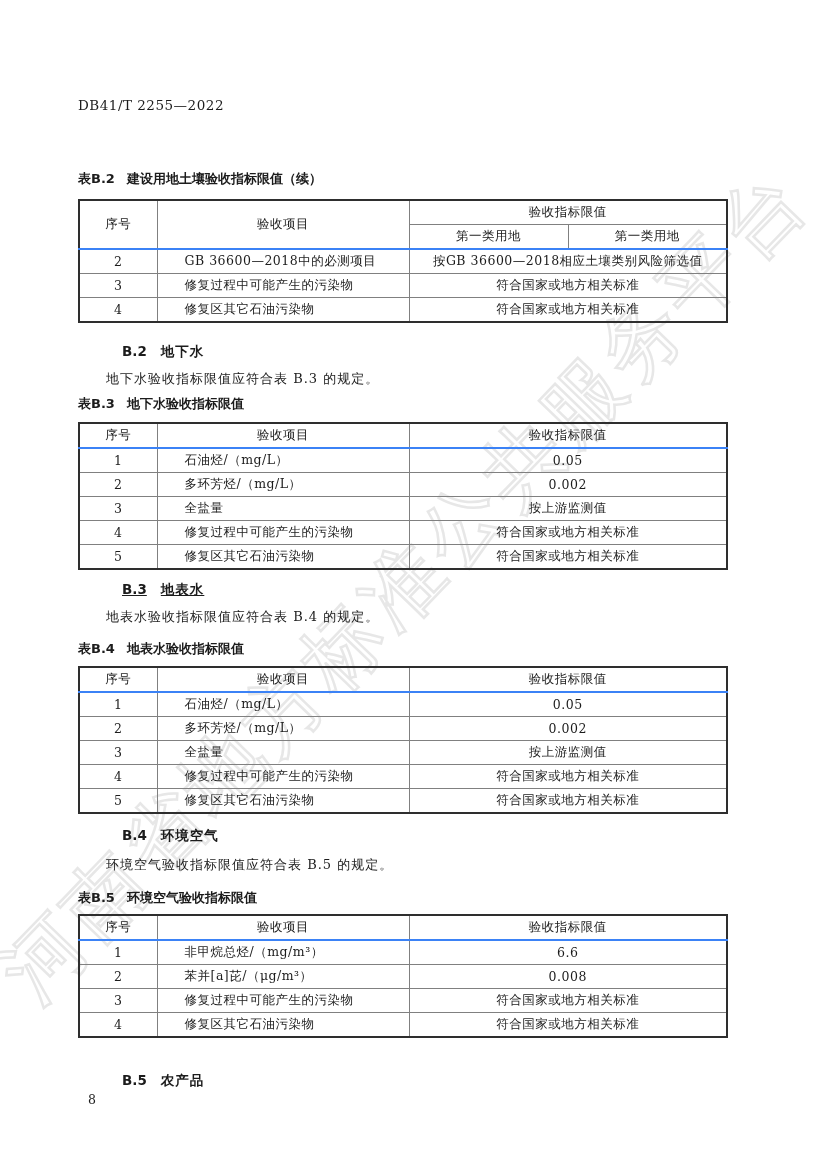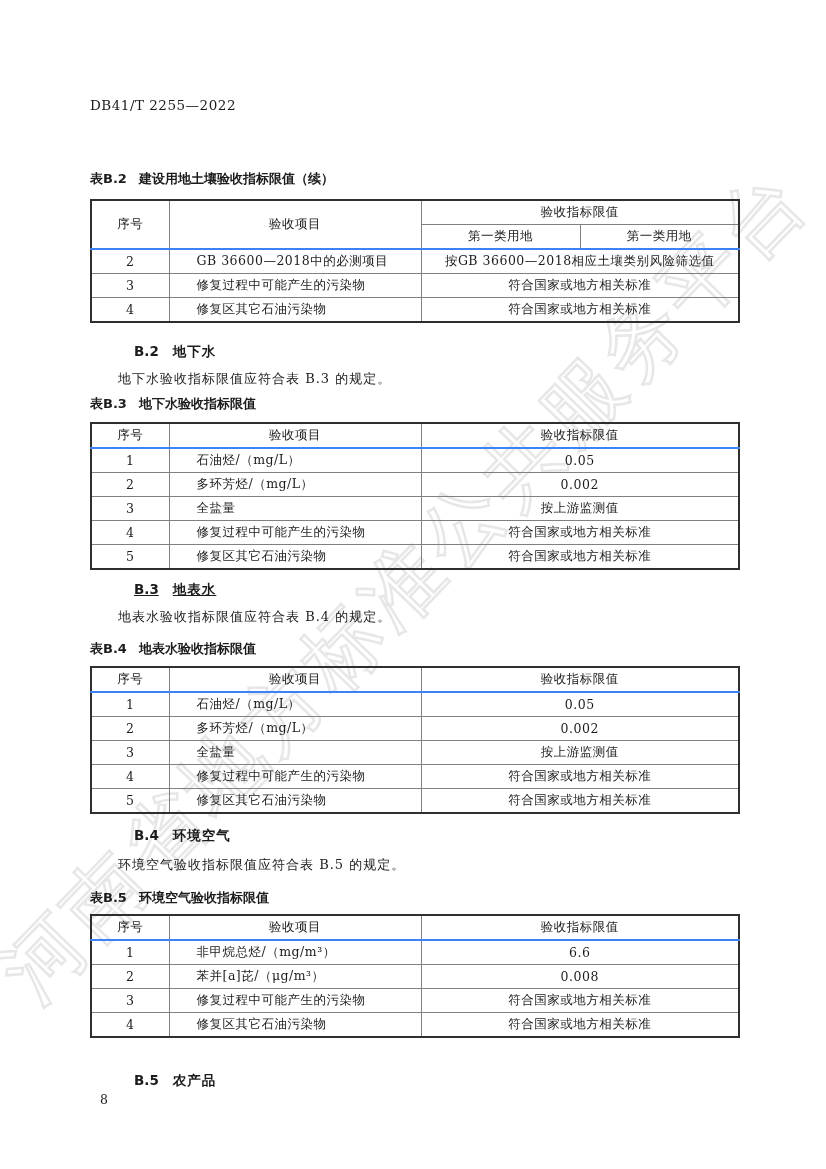--- a/index.html
+++ b/index.html
@@ -30,21 +30,21 @@
     white-space: nowrap;
     color: #ffffff;
     -webkit-text-stroke: 2.5px #e7e7e7;
     z-index: 0;
     pointer-events: none;
     user-select: none;
   }
   
   .content {
     position: absolute;
-    left: 90px;
+    left: 78px;
     top: 0;
     width: 648px;
     z-index: 1;
   }
   .doc-number {
     margin-top: 98px;
     font-size: 13.5px;
     line-height: 15px;
     letter-spacing: 0.5px;
   }

